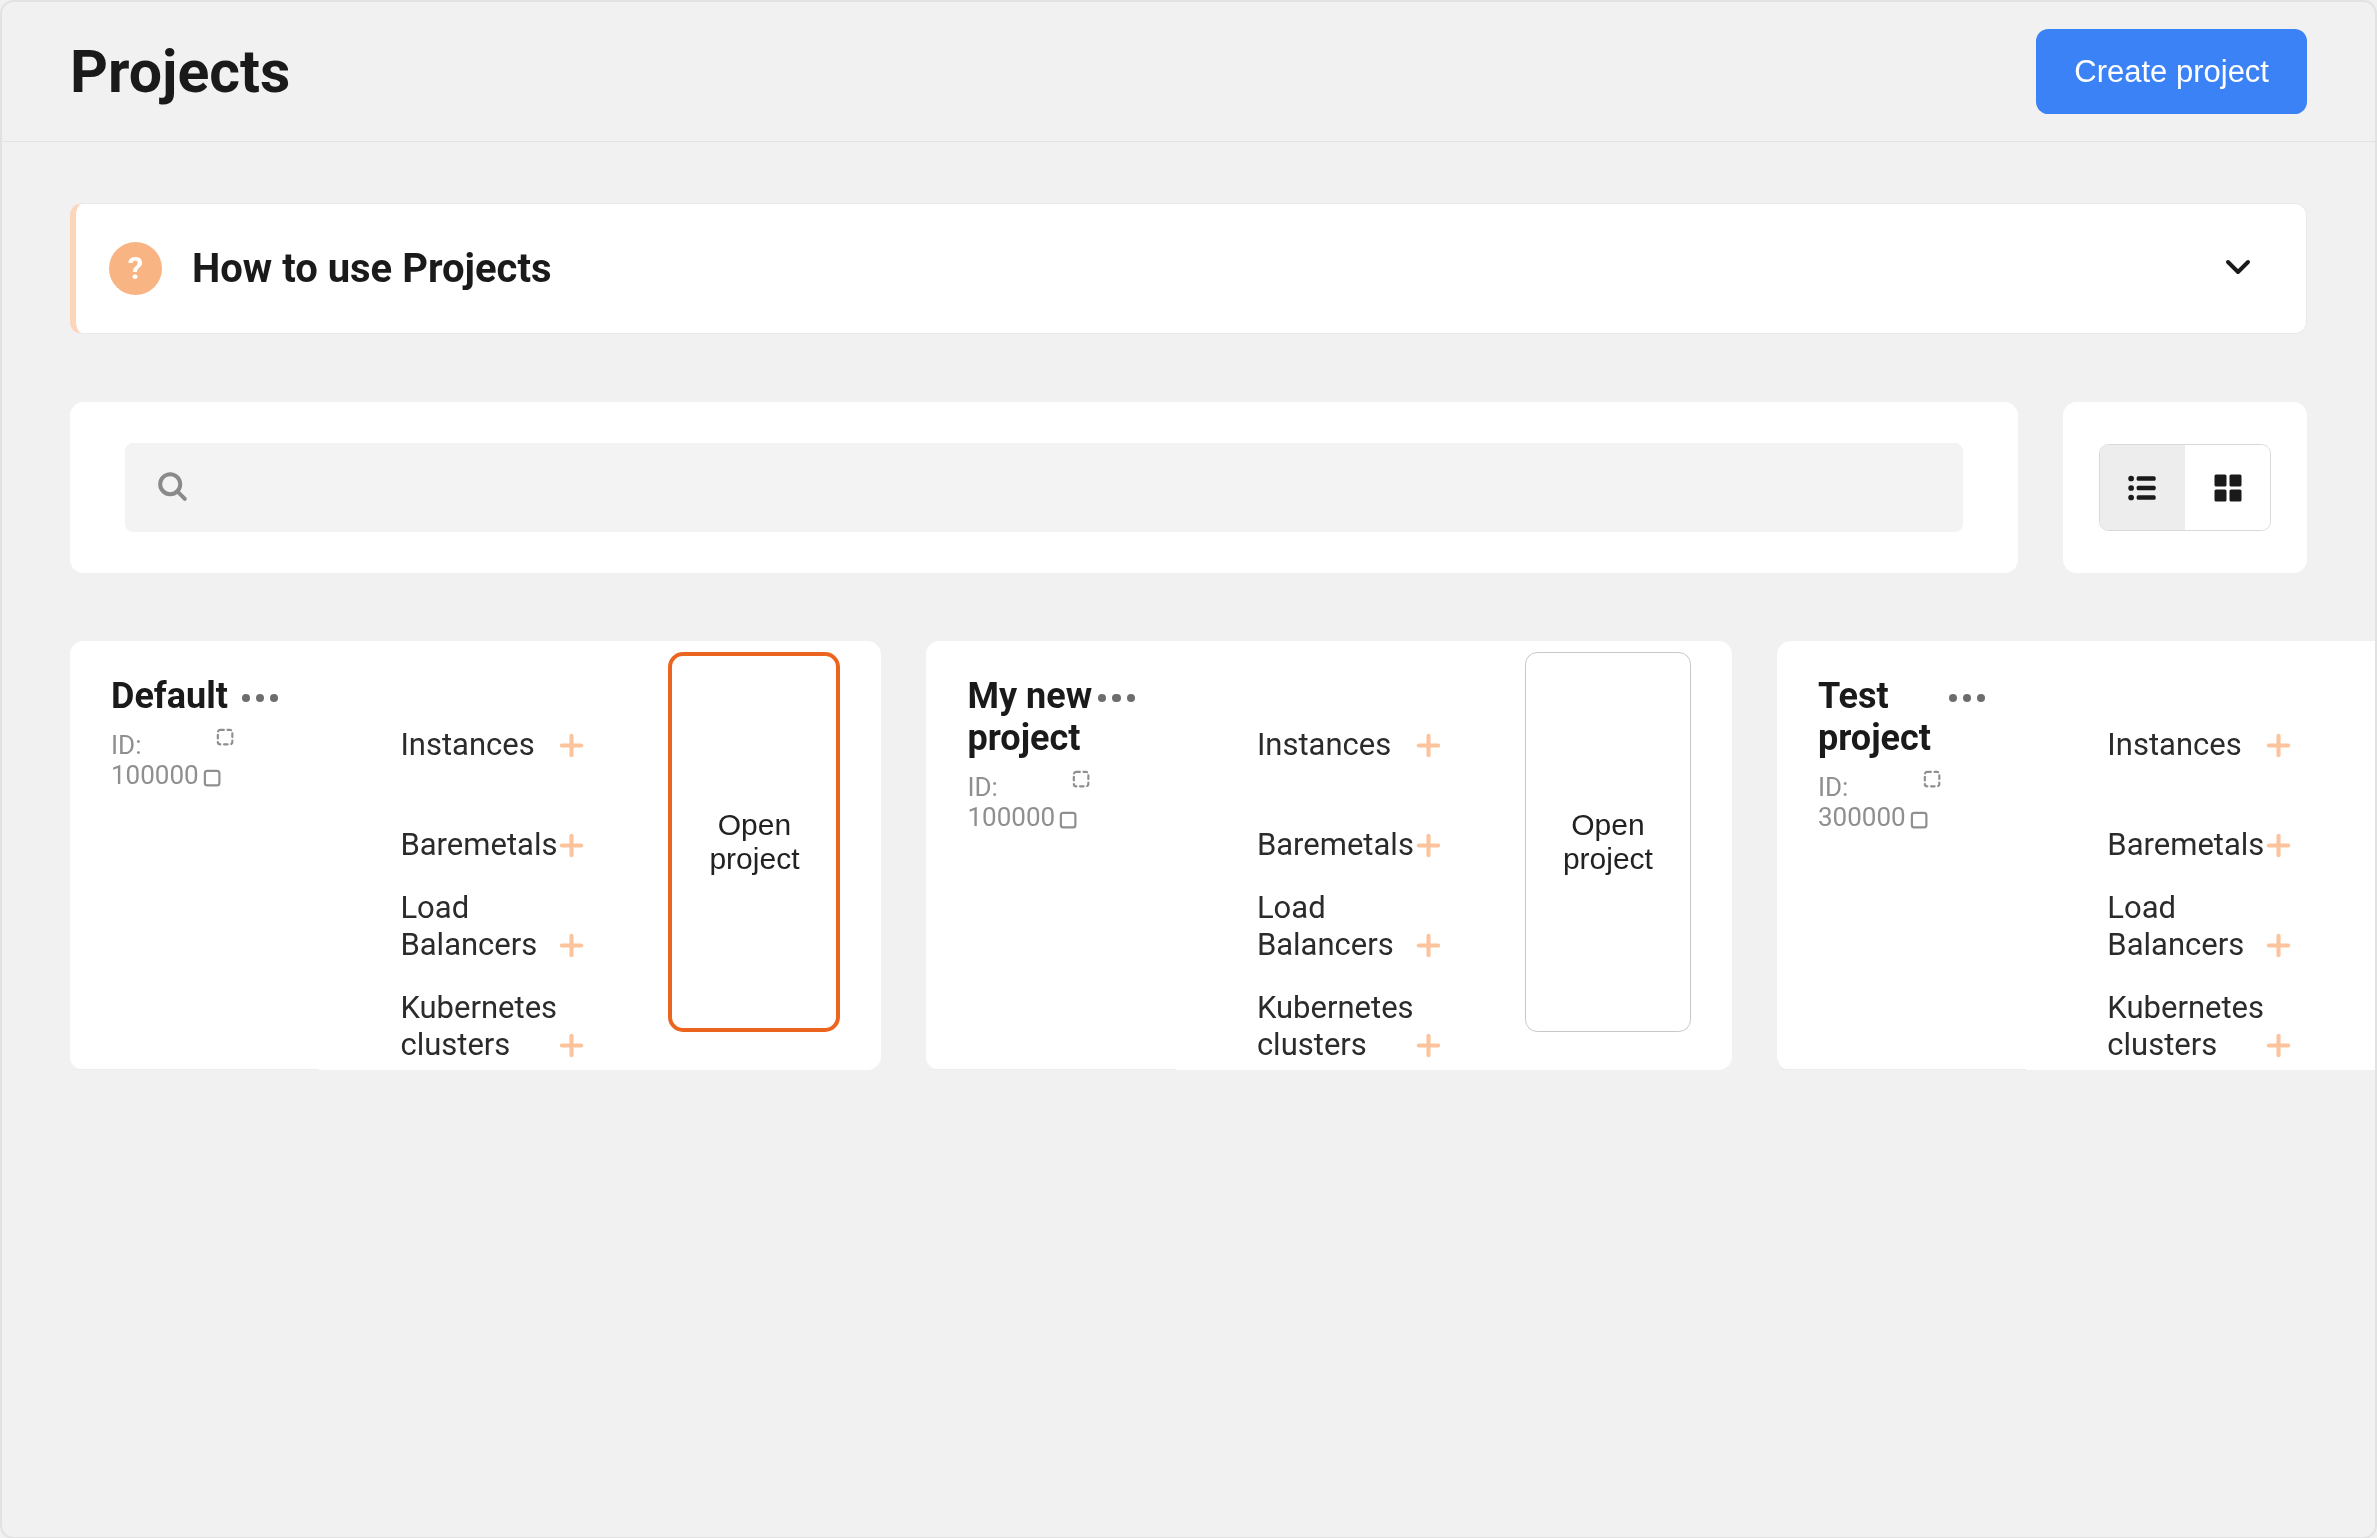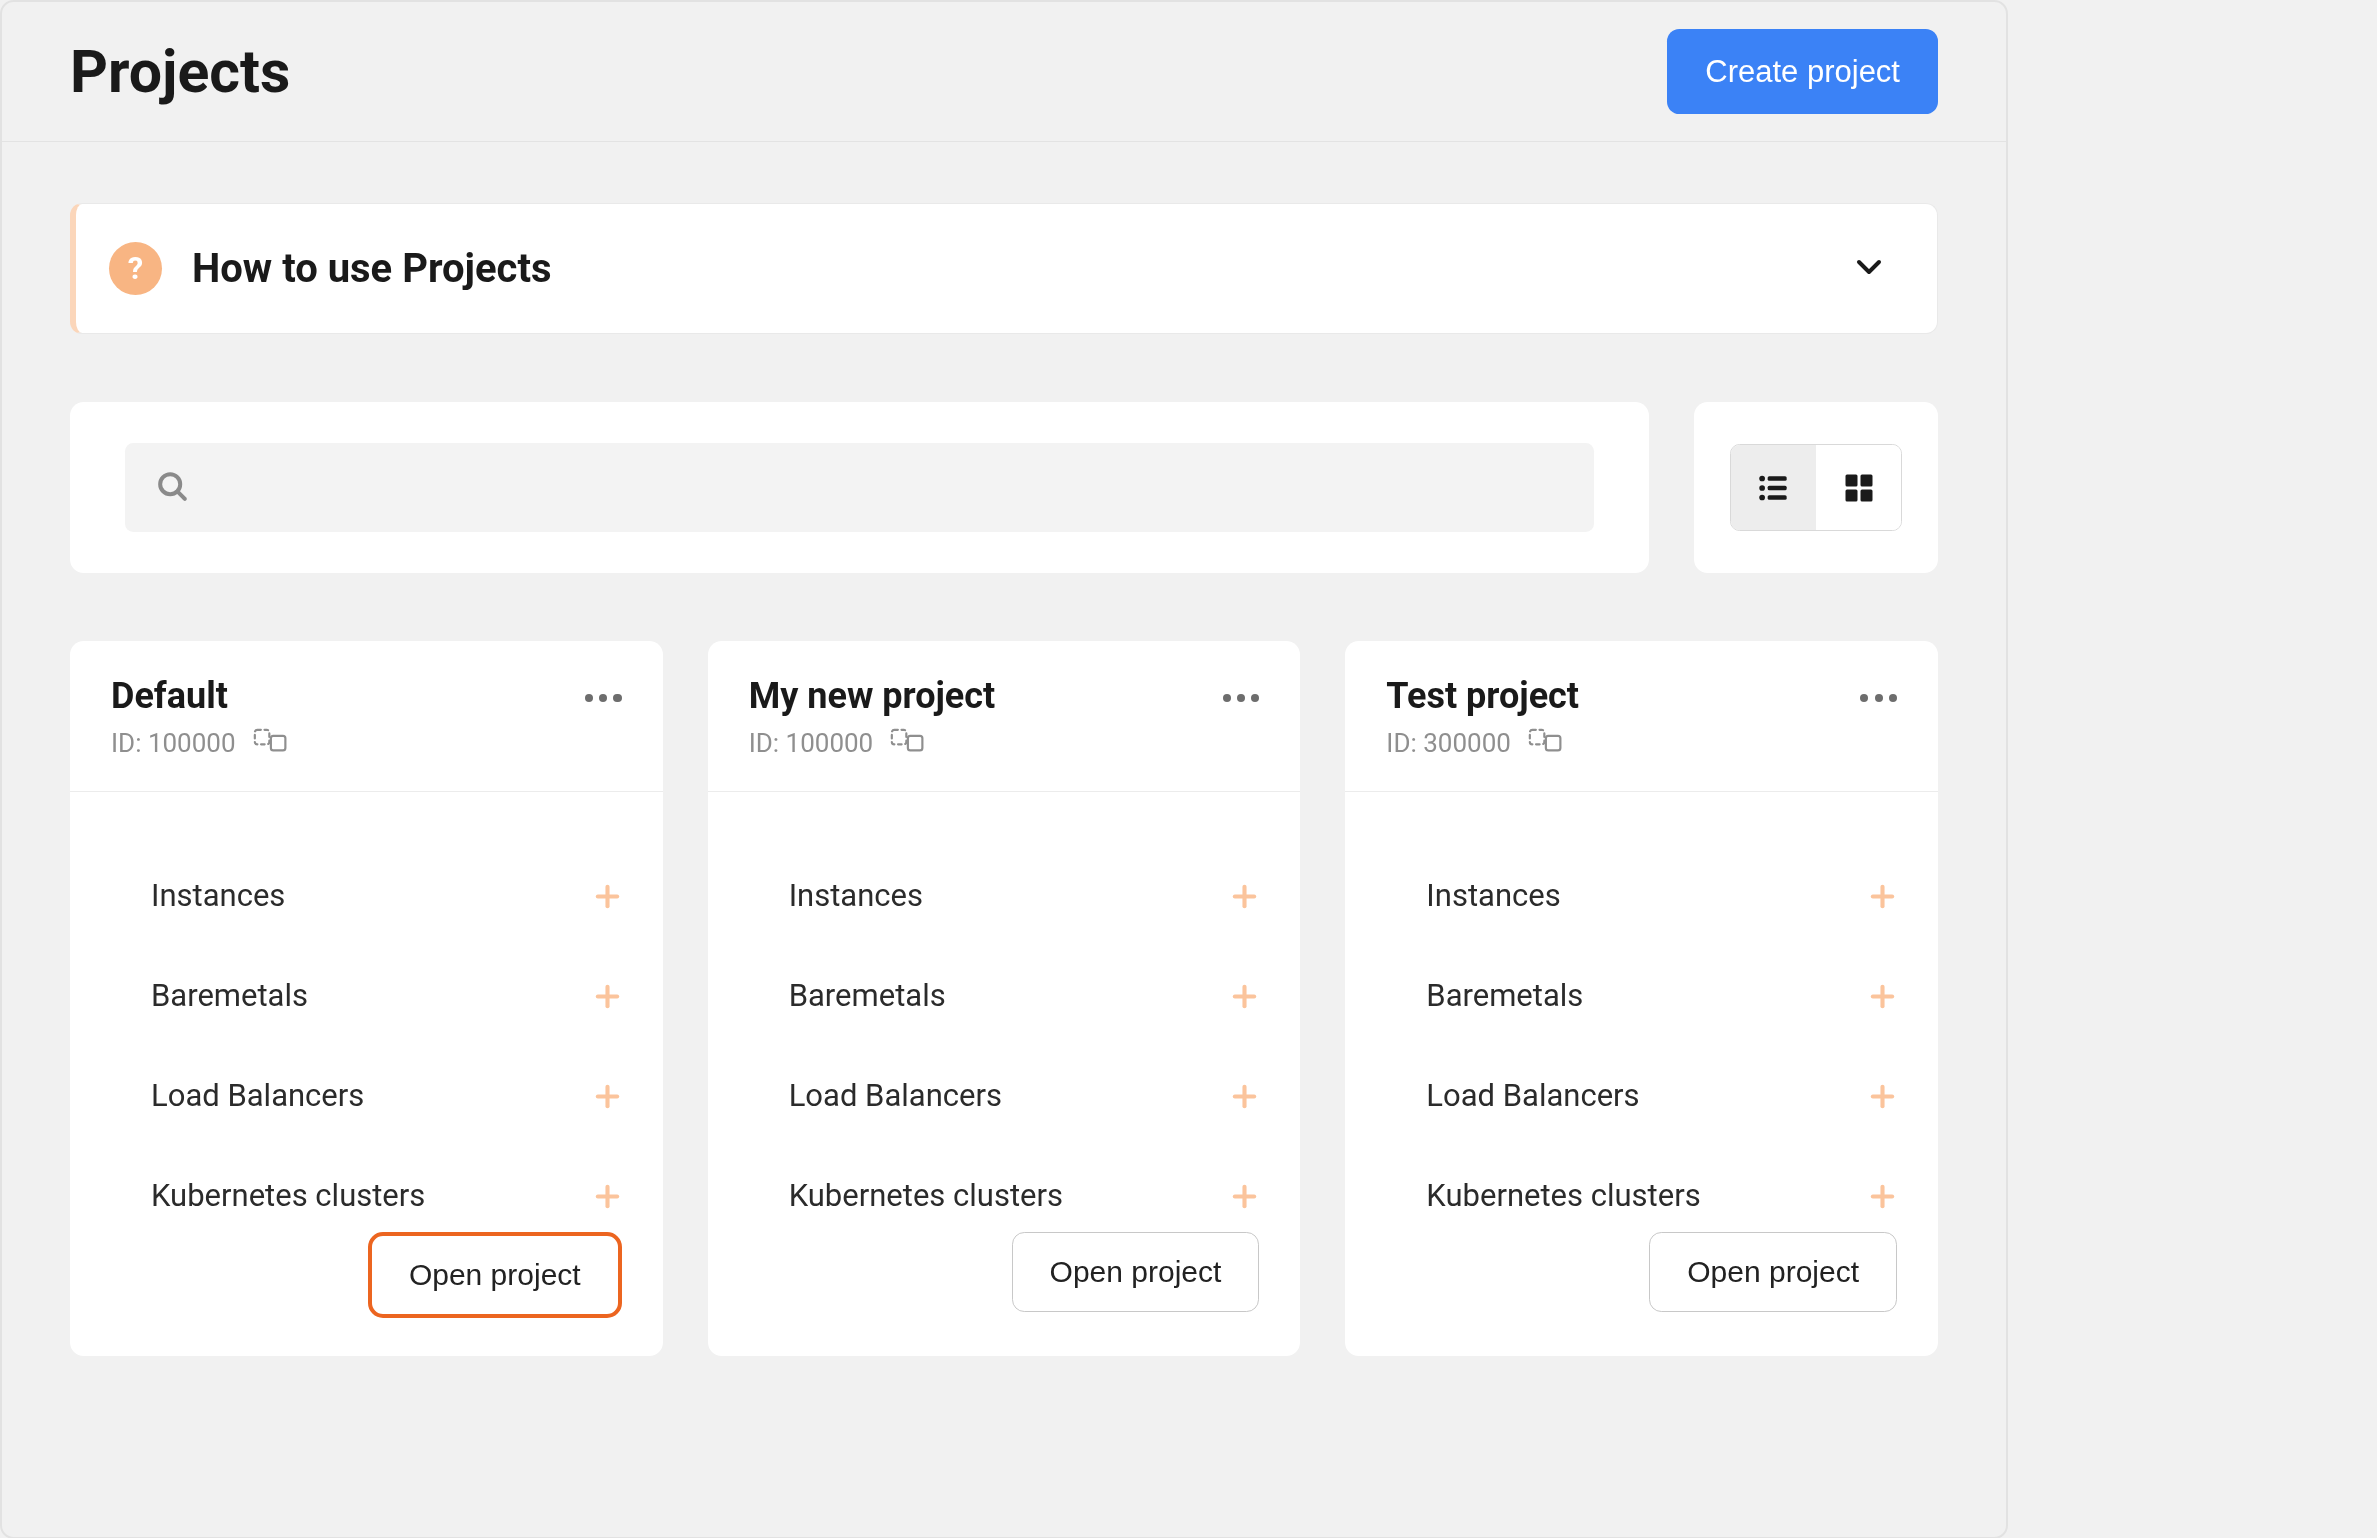--- a/index.html
+++ b/index.html
@@ -8,21 +8,21 @@
     background: #f1f1f1;
     color: #1f1f1f;
     width: 2377px;
     height: 1539px;
     transform-origin: top left;
   }
   .page {
     background: #f1f1f1;
     border: 2.7px solid #e2e2e2;
     border-radius: 13.7px;
-    width: 2008px;
+    width: 2377px;
     height: 1539px;
     overflow: hidden;
   }
   .header {
     display: flex;
     align-items: center;
     justify-content: space-between;
     padding: 27px 68px 27px 68px;
     border-bottom: 1.4px solid #e3e3e3;
   }
@@ -123,21 +123,21 @@
   .cards {
     display: flex;
     gap: 45px;
     margin-top: 68px;
   }
   .project-card {
     flex: 1;
     background: #ffffff;
     border-radius: 13.7px;
     display: flex;
-    flex-direction: column;
+    flex-direction: row;
   }
   .card-head {
     padding: 34px 41px 31px 41px;
     border-bottom: 1.4px solid #ececec;
     display: flex;
     align-items: flex-start;
     justify-content: space-between;
   }
   .card-head-left { display: flex; flex-direction: column; gap: 8.2px; }
   .card-title {

